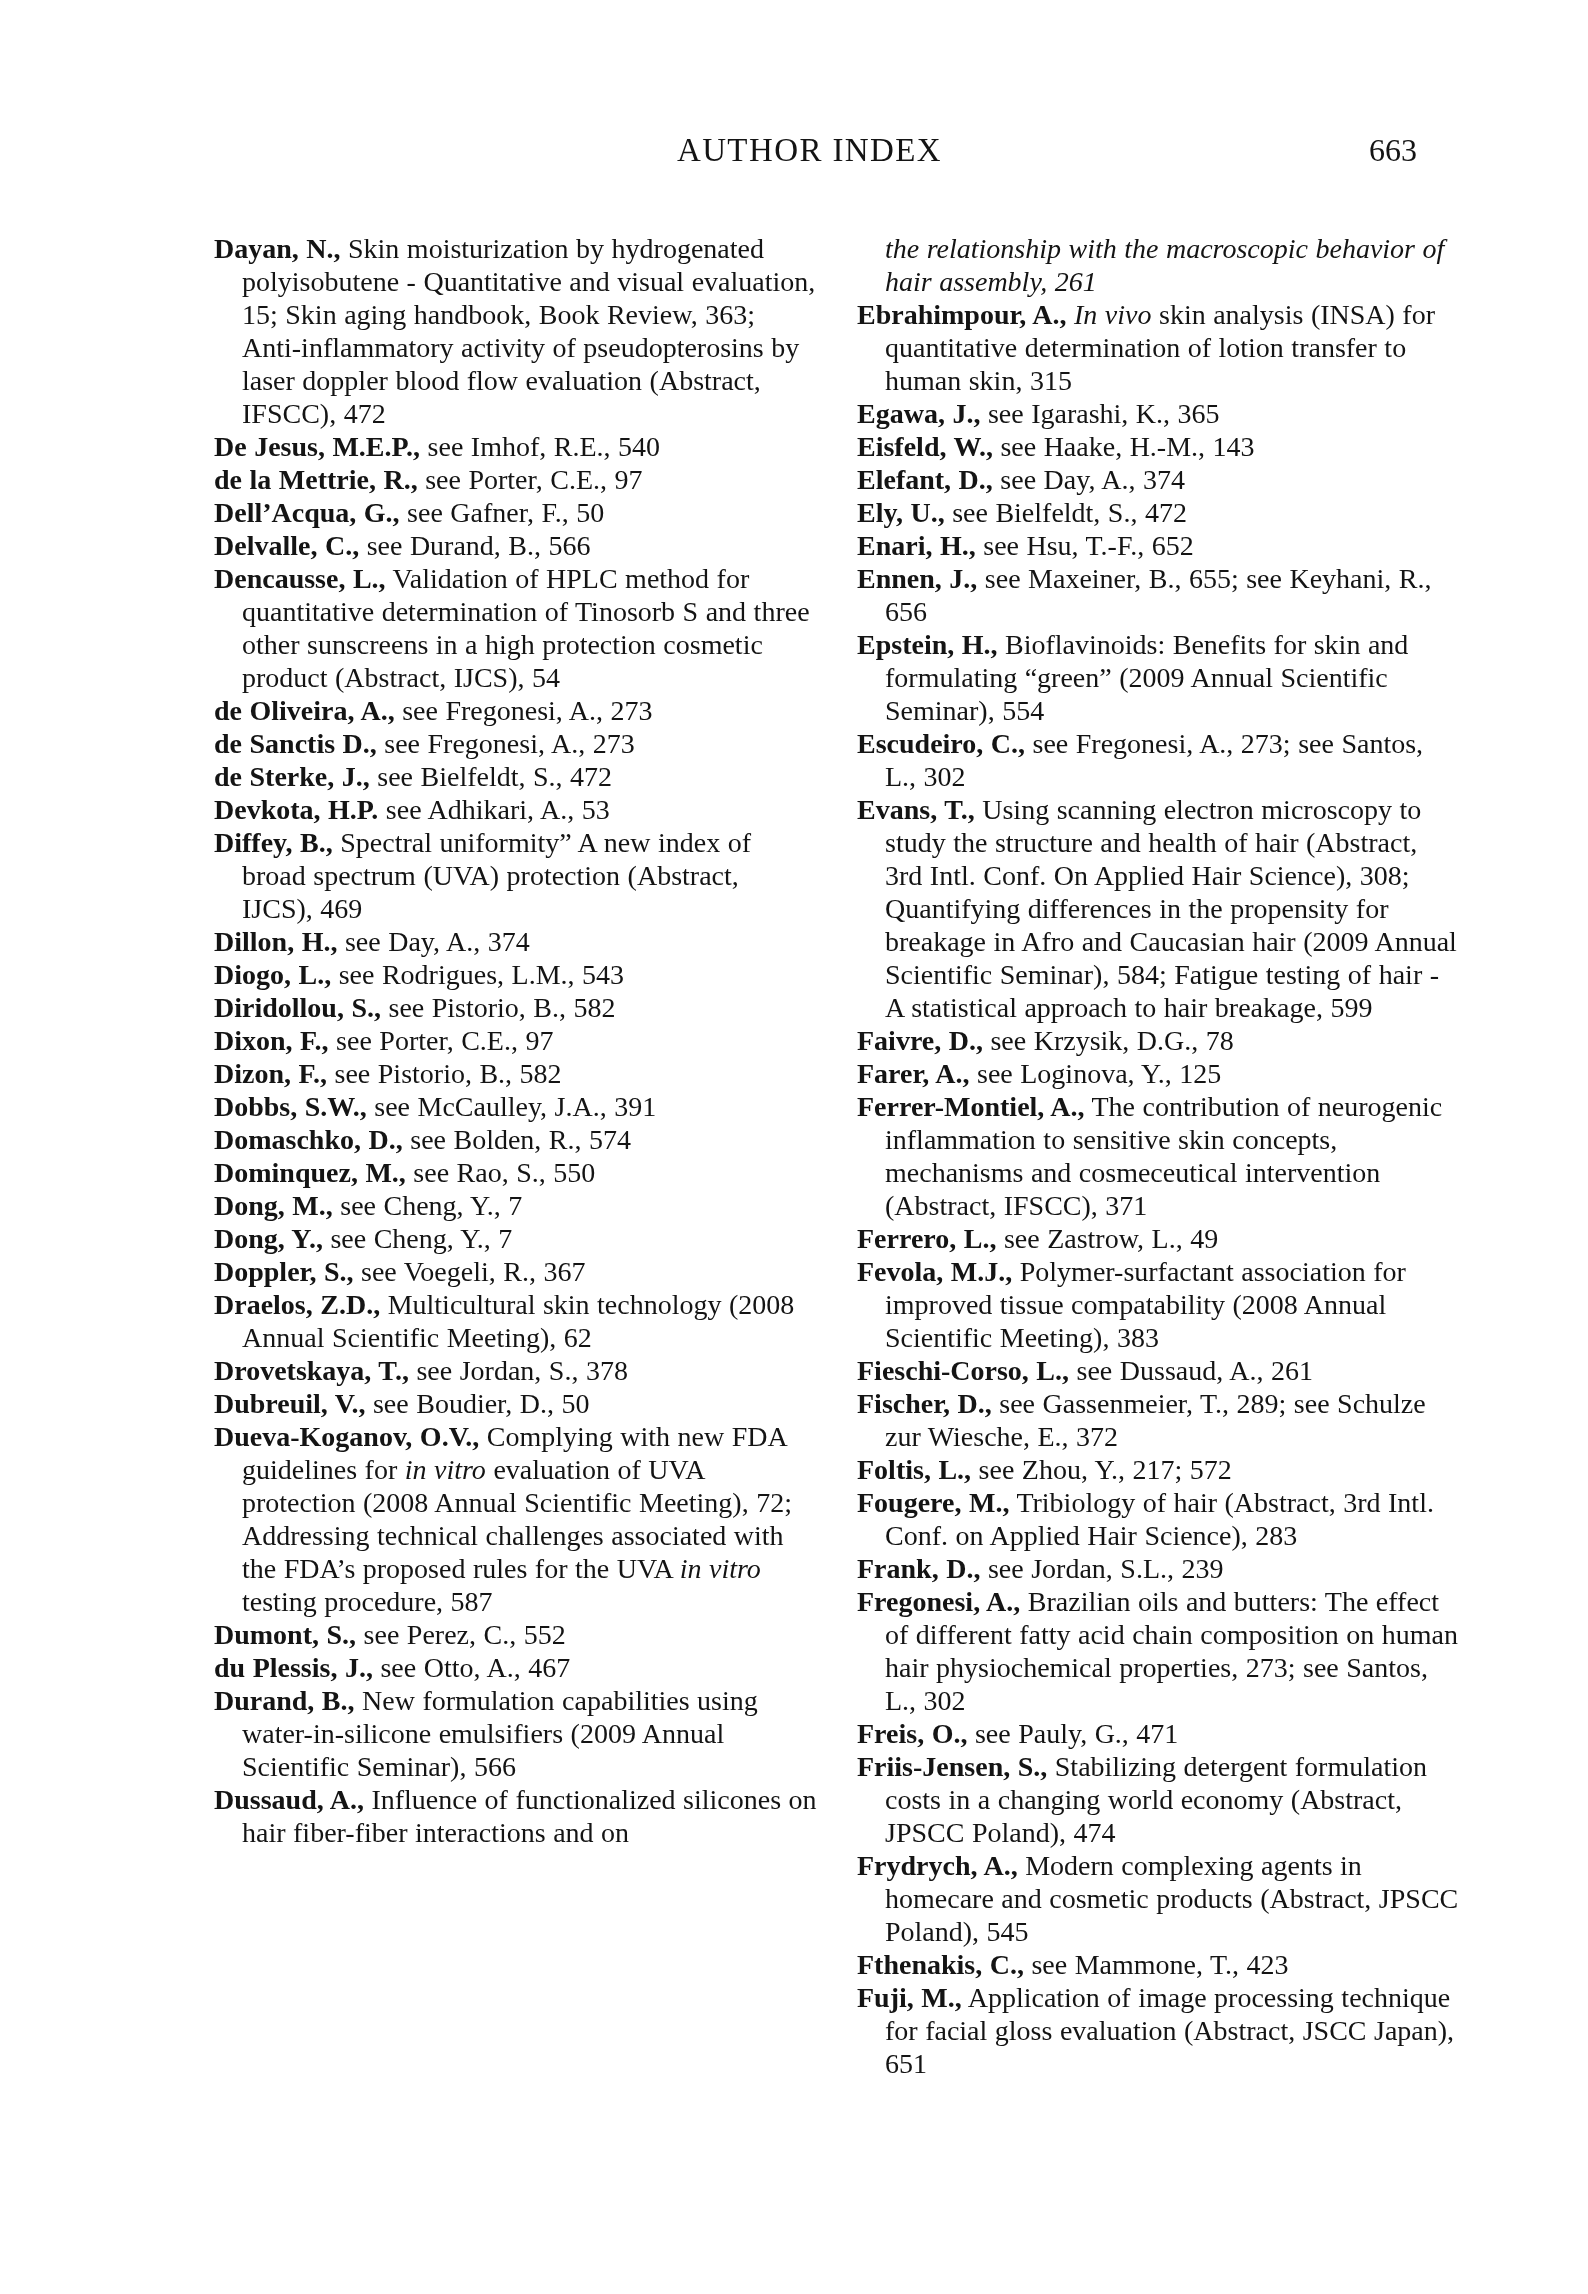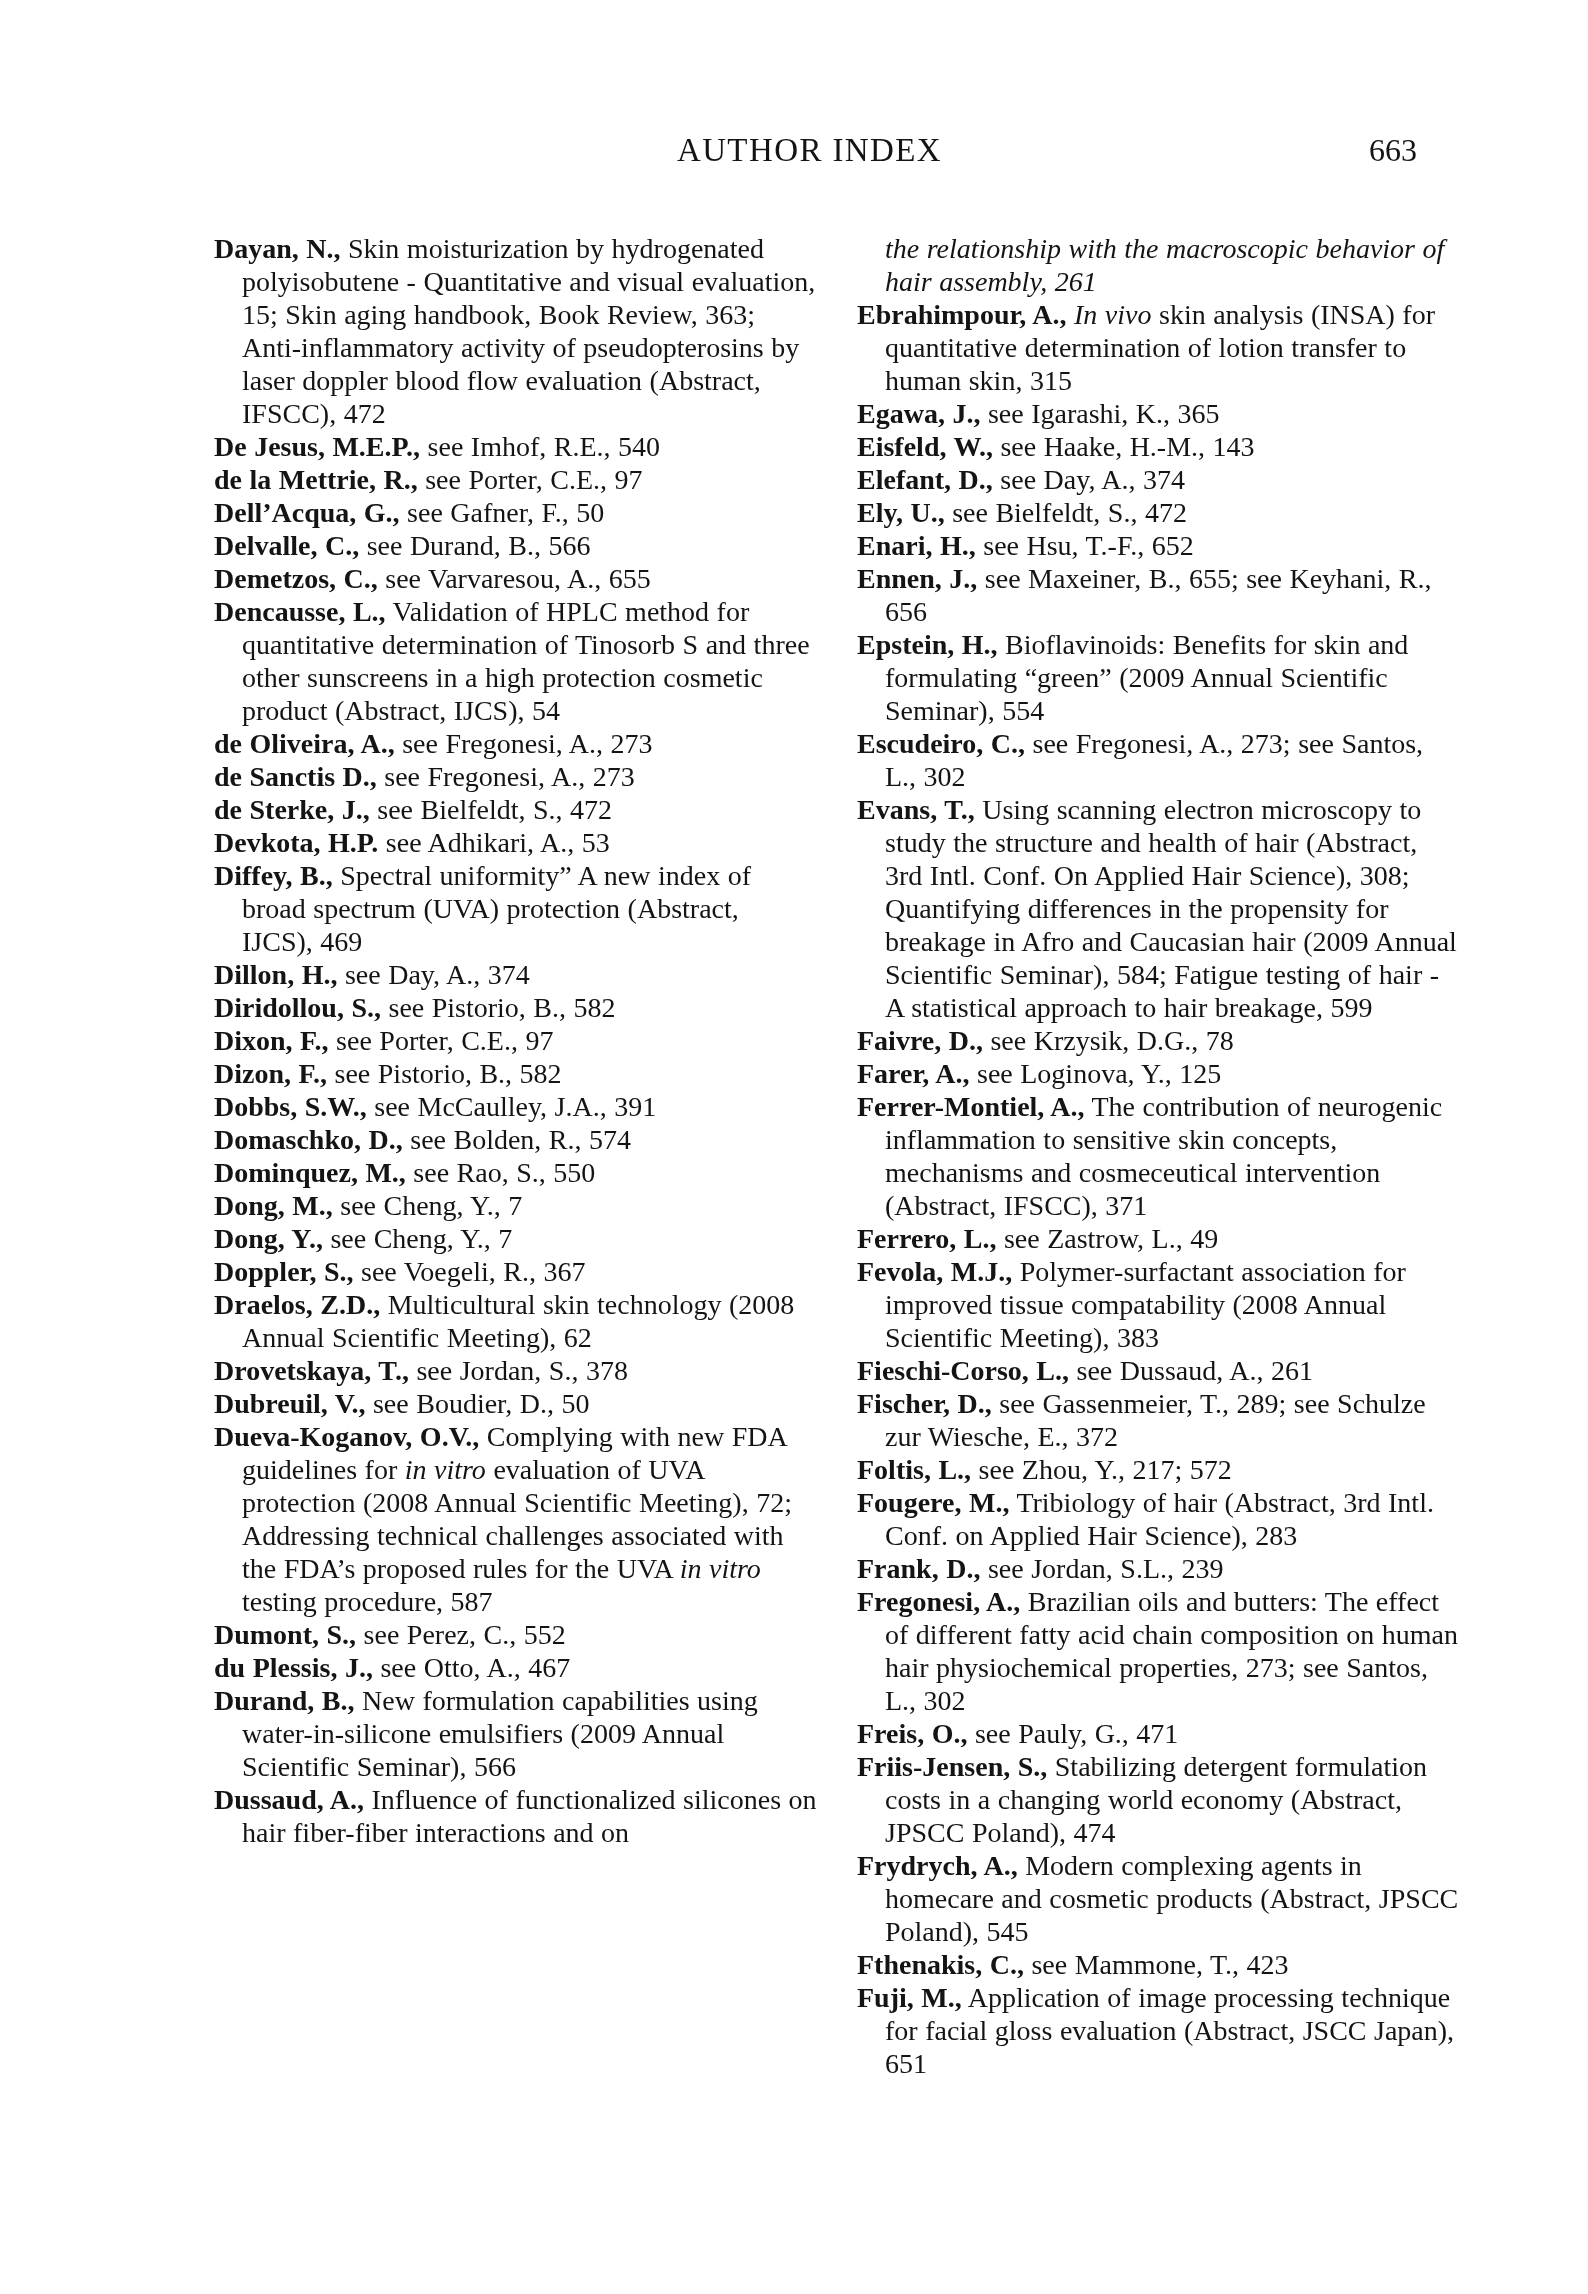--- a/index.html
+++ b/index.html
@@ -71,28 +71,28 @@
   <div class="page-number">663</div>
 </div>
 
 <div class="columns">
   <div class="col" id="col-left">
       <p class="entry"><b>Dayan, N.,</b><span> Skin moisturization by hydrogenated polyisobutene - Quantitative and visual evaluation, 15; Skin aging handbook, Book Review, 363; Anti-inflammatory activity of pseudopterosins by laser doppler blood flow evaluation (Abstract, IFSCC), 472</span></p>
       <p class="entry"><b>De Jesus, M.E.P.,</b><span> see Imhof, R.E., 540</span></p>
       <p class="entry"><b>de la Mettrie, R.,</b><span> see Porter, C.E., 97</span></p>
       <p class="entry"><b>Dell’Acqua, G.,</b><span> see Gafner, F., 50</span></p>
       <p class="entry"><b>Delvalle, C.,</b><span> see Durand, B., 566</span></p>
-      <p class="entry"><b>Demetzos, C.,</b><span> see Varvaresou, A., 655</span></p>
       <p class="entry"><b>Dencausse, L.,</b><span> Validation of HPLC method for quantitative determination of Tinosorb S and three other sunscreens in a high protection cosmetic product (Abstract, IJCS), 54</span></p>
       <p class="entry"><b>de Oliveira, A.,</b><span> see Fregonesi, A., 273</span></p>
       <p class="entry"><b>de Sanctis D.,</b><span> see Fregonesi, A., 273</span></p>
       <p class="entry"><b>de Sterke, J.,</b><span> see Bielfeldt, S., 472</span></p>
       <p class="entry"><b>Devkota, H.P.</b><span> see Adhikari, A., 53</span></p>
       <p class="entry"><b>Diffey, B.,</b><span> Spectral uniformity” A new index of broad spectrum (UVA) protection (Abstract, IJCS), 469</span></p>
       <p class="entry"><b>Dillon, H.,</b><span> see Day, A., 374</span></p>
+      <p class="entry"><b>Diogo, L.,</b><span> see Rodrigues, L.M., 543</span></p>
       <p class="entry"><b>Diridollou, S.,</b><span> see Pistorio, B., 582</span></p>
       <p class="entry"><b>Dixon, F.,</b><span> see Porter, C.E., 97</span></p>
       <p class="entry"><b>Dizon, F.,</b><span> see Pistorio, B., 582</span></p>
       <p class="entry"><b>Dobbs, S.W.,</b><span> see McCaulley, J.A., 391</span></p>
       <p class="entry"><b>Domaschko, D.,</b><span> see Bolden, R., 574</span></p>
       <p class="entry"><b>Dominquez, M.,</b><span> see Rao, S., 550</span></p>
       <p class="entry"><b>Dong, M.,</b><span> see Cheng, Y., 7</span></p>
       <p class="entry"><b>Dong, Y.,</b><span> see Cheng, Y., 7</span></p>
       <p class="entry"><b>Doppler, S.,</b><span> see Voegeli, R., 367</span></p>
       <p class="entry"><b>Draelos, Z.D.,</b><span> Multicultural skin technology (2008 Annual Scientific Meeting), 62</span></p>

